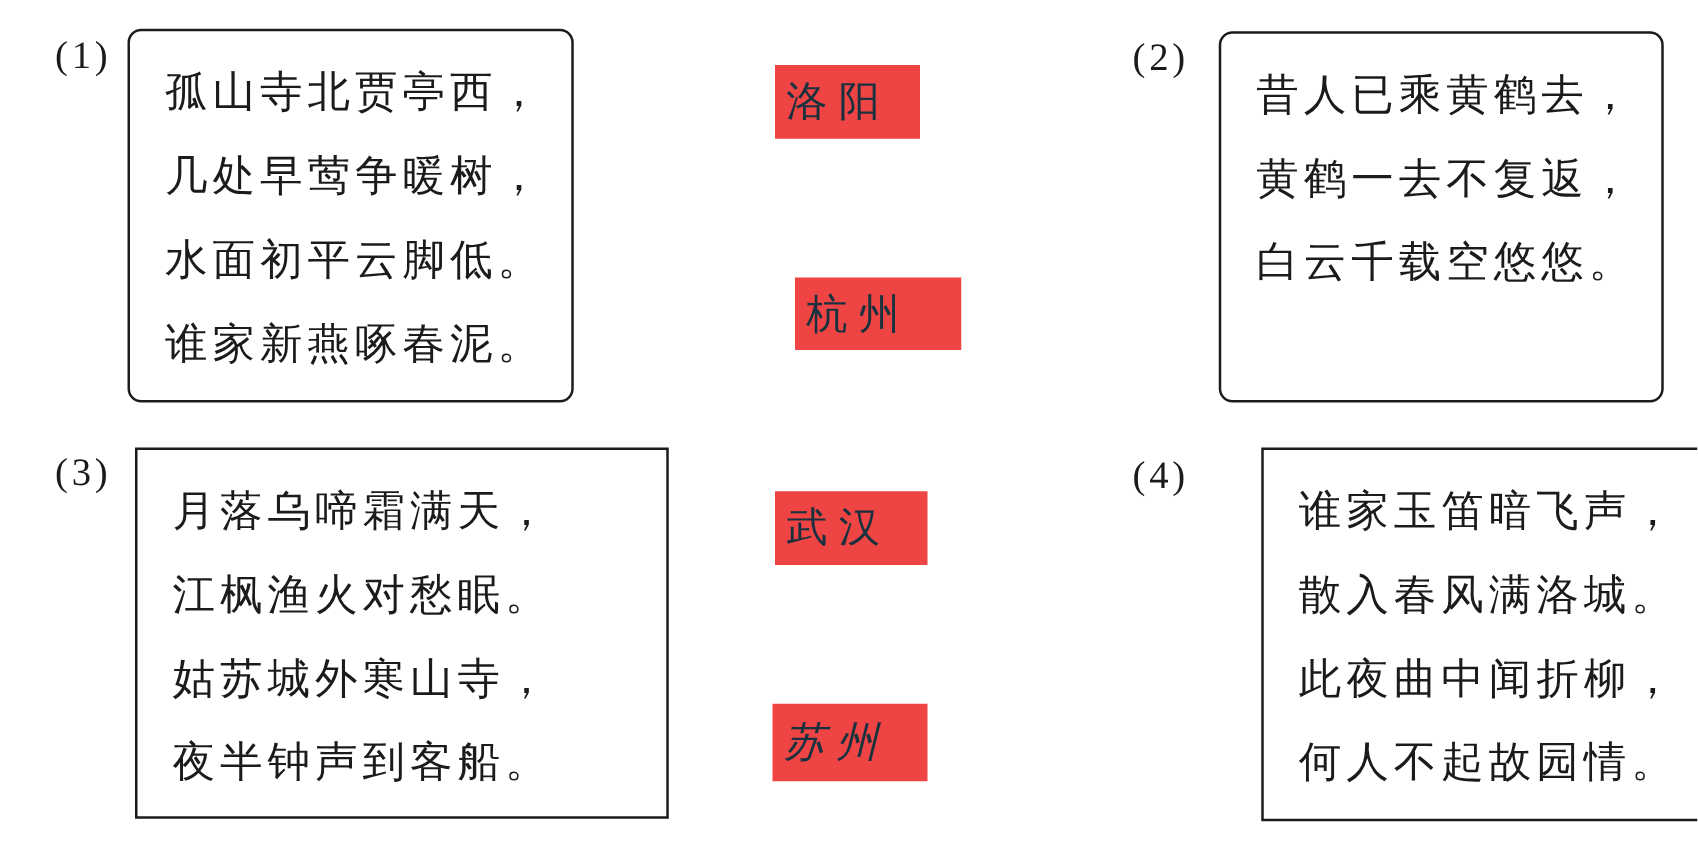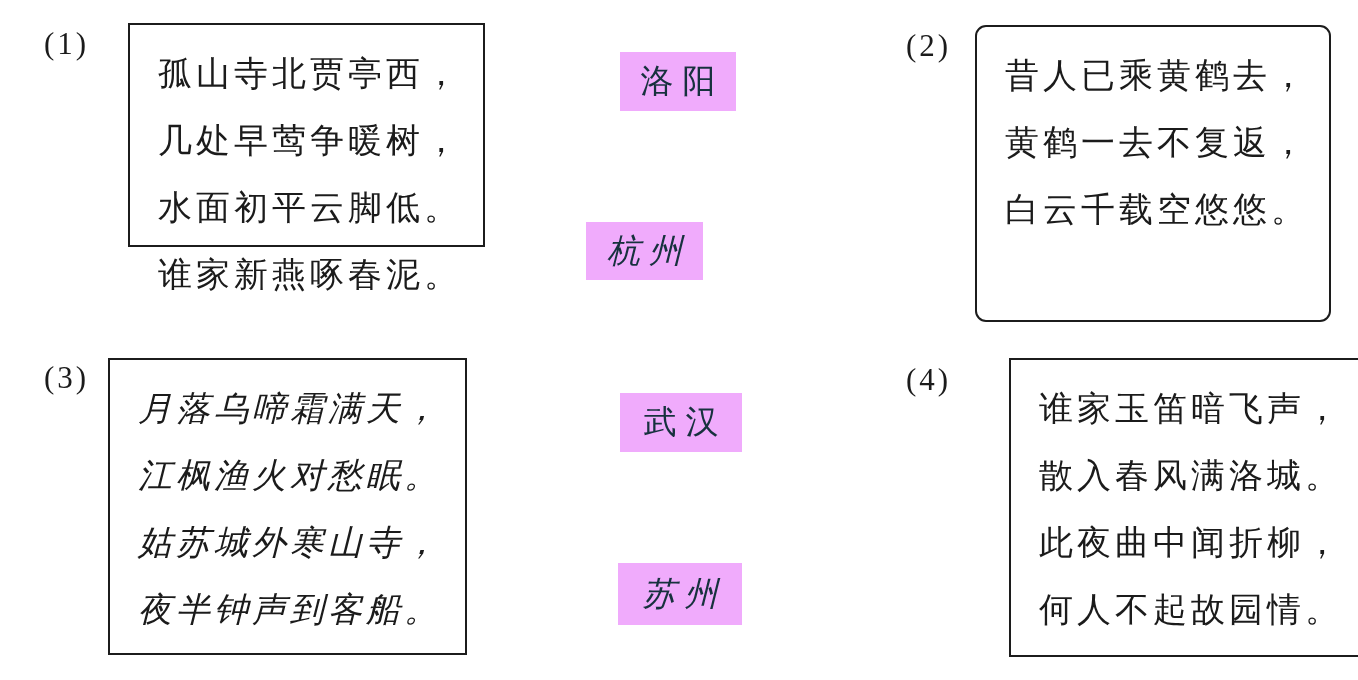--- a/index.html
+++ b/index.html
@@ -33,43 +33,42 @@
     height: 67px;
     display: flex;
     align-items: center;
     font-size: 34px;
     letter-spacing: 4px;
     color: #1b1b1b;
     white-space: nowrap;
   }
   .city-chip {
     position: absolute;
-    background: #f0abfc;
+    background: #ef4444;
     color: #17313e;
     display: flex;
     align-items: center;
-    justify-content: center;
     font-size: 33px;
     letter-spacing: 9px;
     text-indent: 9px; 
     white-space: nowrap;
   }
   
   #label-1 { left: 44px;  top: 26px;  }
   #label-2 { left: 906px; top: 28px;  }
   #label-3 { left: 44px;  top: 360px; }
   #label-4 { left: 906px; top: 362px; }
 
-  #box-1 { left: 128px; top: 23px;  width: 357px; height: 224px; }
+  #box-1 { left: 102px; top: 23px;  width: 357px; height: 299px; border-radius: 11px; }
   #box-2 { left: 975px; top: 25px;  width: 356px; height: 297px; border-radius: 11px; }
-  #box-3 { left: 108px; top: 358px; width: 359px; height: 297px; font-style: italic; }
+  #box-3 { left: 108px; top: 358px; width: 427px; height: 297px; }
   #box-4 { left: 973px; top: 358px; width: 358px; height: 299px; margin-left: 36px; }
 
   #chip-0 { left: 620px; top: 52px;  width: 116px; height: 59px; }
-  #chip-1 { left: 586px; top: 222px; width: 117px; height: 58px; font-style: italic; }
+  #chip-1 { left: 636px; top: 222px; width: 133px; height: 58px; }
   #chip-2 { left: 620px; top: 393px; width: 122px; height: 59px; }
   #chip-3 { left: 618px; top: 563px; width: 124px; height: 62px; font-style: italic; }
 </style>
 </head>
 <body>
 
 <div id="canvas">
 
   <div class="poem-number" id="label-1">(1)</div>
   <div class="poem-number" id="label-2">(2)</div>

